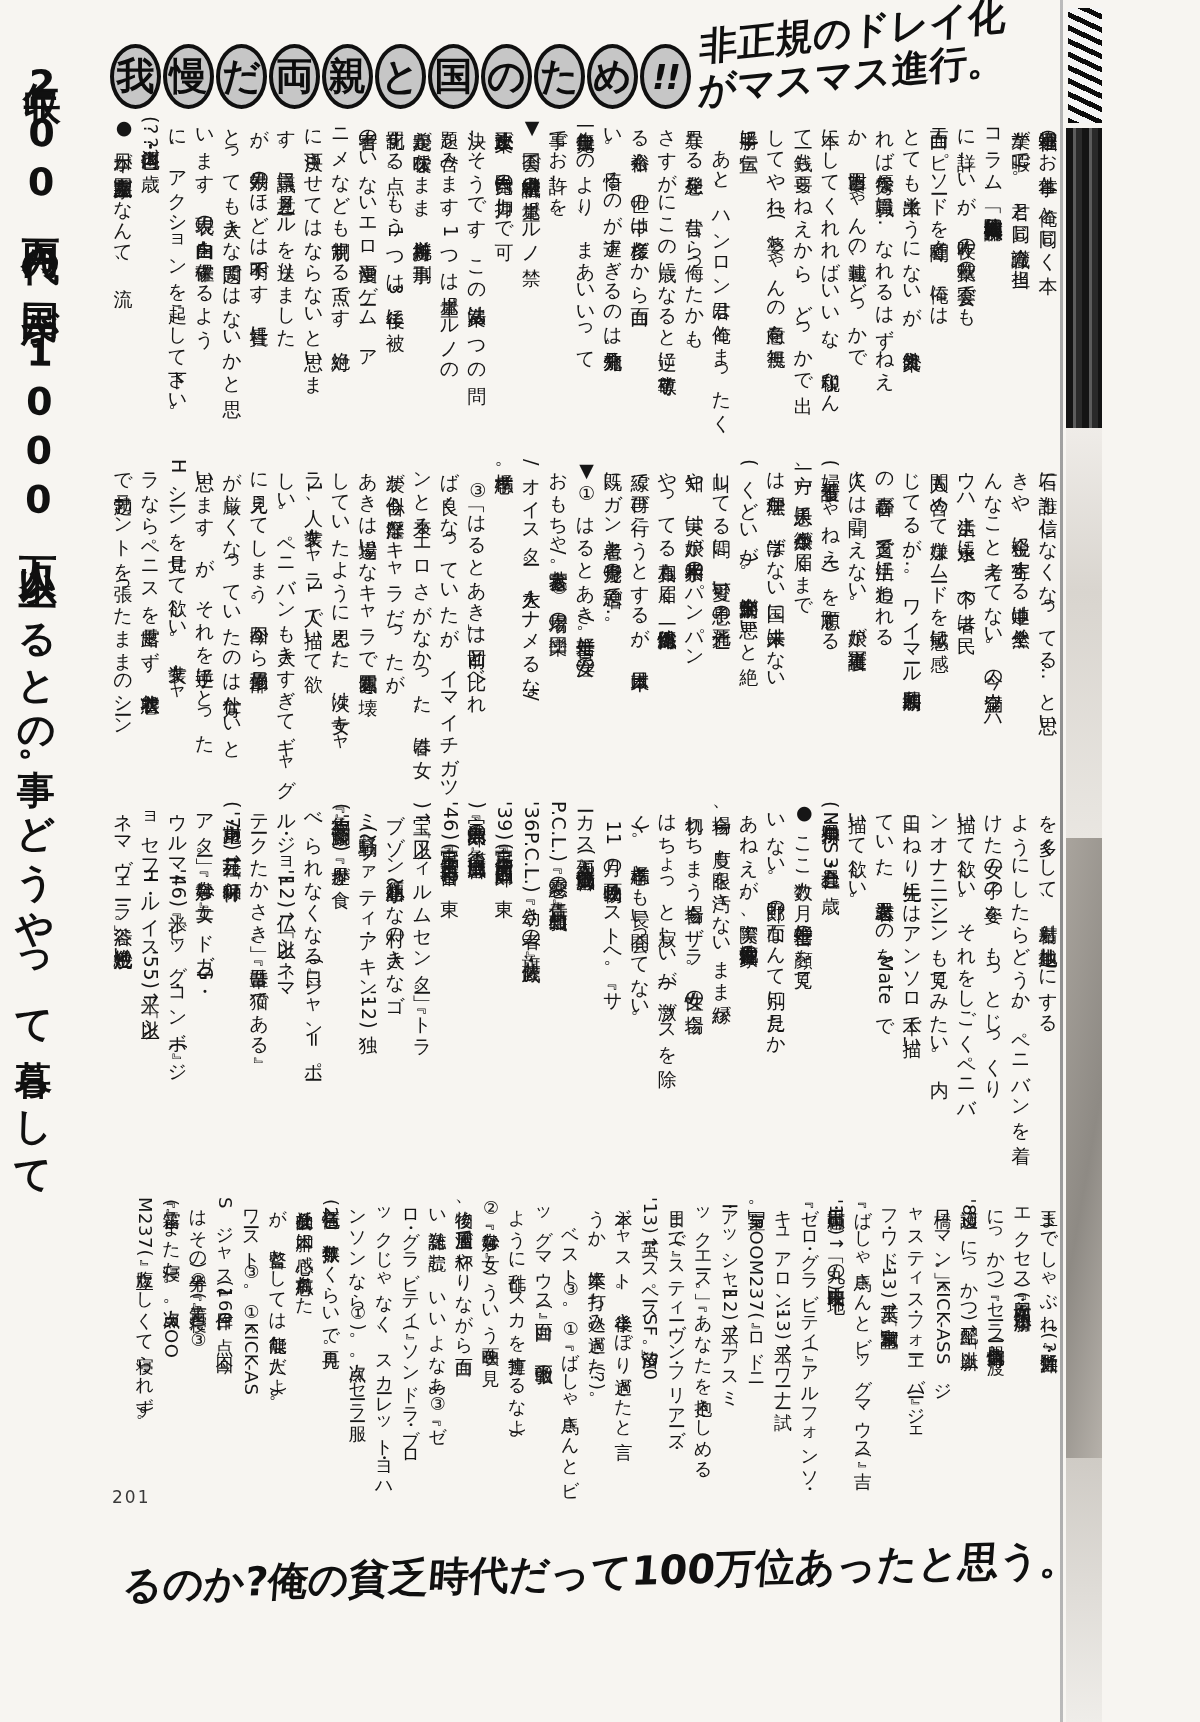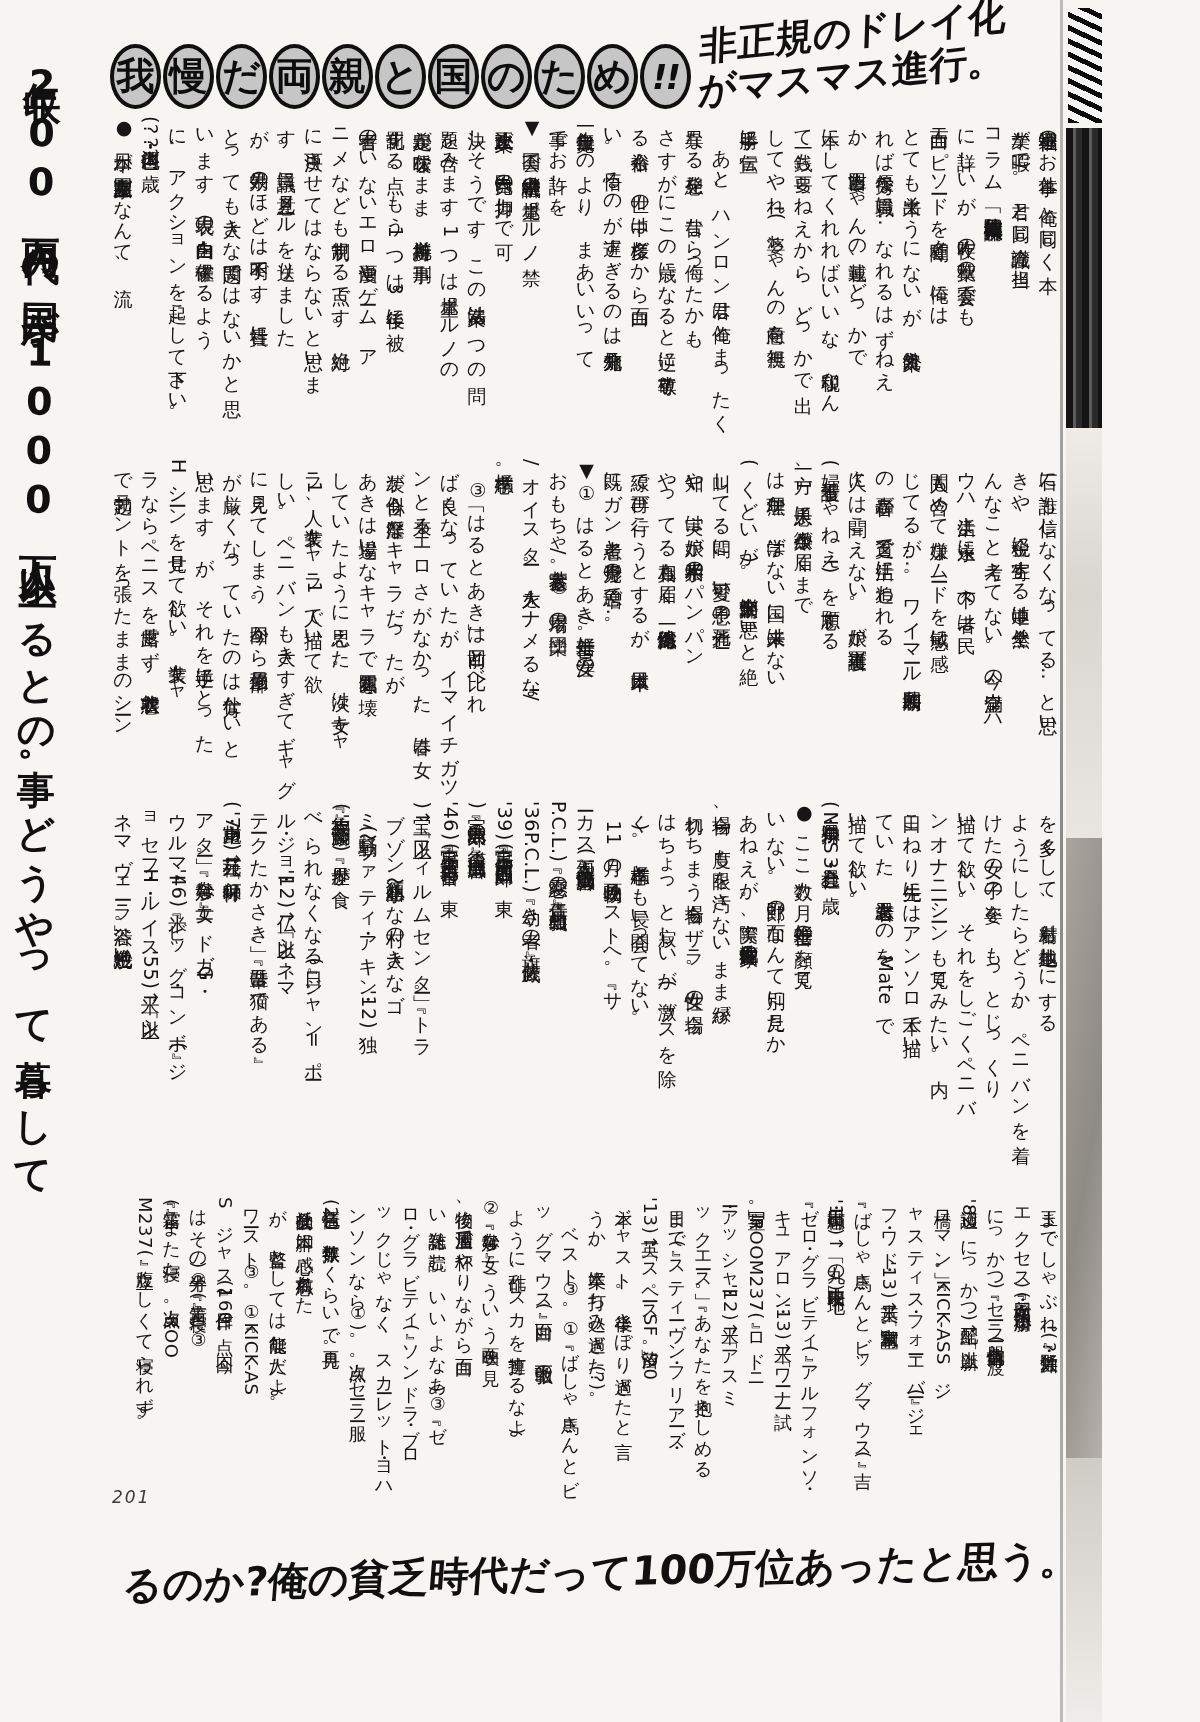--- a/index.html
+++ b/index.html
@@ -41,21 +41,21 @@
   }
   .band p.col{margin:0;padding:0;height:100%;letter-spacing:0.5px;}
   .band1{top:116px;height:340px;}
   .band2{top:459px;height:340px;}
   .band3{top:801px;height:392px;}
   .band4{top:1197px;height:320px;left:128px;width:934px;}
   .band1 p.col,.band2 p.col{font-size:19px;line-height:27.2px;}
   .band3 p.col{font-size:19px;line-height:27.2px;}
   .band4 p.col{font-size:18px;line-height:26.6px;}
   
-  .pageno{position:absolute;left:112px;top:1487px;font-size:17px;color:#3a3a3a;letter-spacing:2px;font-style:italic;}
+  .pageno{position:absolute;left:112px;top:1487px;font-size:17px;color:#3a3a3a;letter-spacing:2px;}
   
   .edge{position:absolute;left:1060px;top:0;width:140px;height:1722px;}
   .edge .crease{position:absolute;left:0;top:0;width:3px;height:1722px;background:linear-gradient(#bbb,#888,#bbb);}
   .edge .scribble{position:absolute;left:8px;top:8px;width:34px;height:115px;
     background:repeating-linear-gradient(25deg,#0c0c0c 0 5px,#f5f5f5 5px 12px);}
   .edge .spines{position:absolute;left:6px;top:128px;width:36px;height:300px;
     background:repeating-linear-gradient(90deg,#141414 0 7px,#5c5c5c 7px 10px,#2a2a2a 10px 16px);}
   .edge .faint{position:absolute;left:6px;top:428px;width:36px;height:410px;
     background:linear-gradient(#efece8,#d9d5cf 40%,#e9e6e1);}
   .edge .photo{position:absolute;left:6px;top:838px;width:36px;height:620px;

